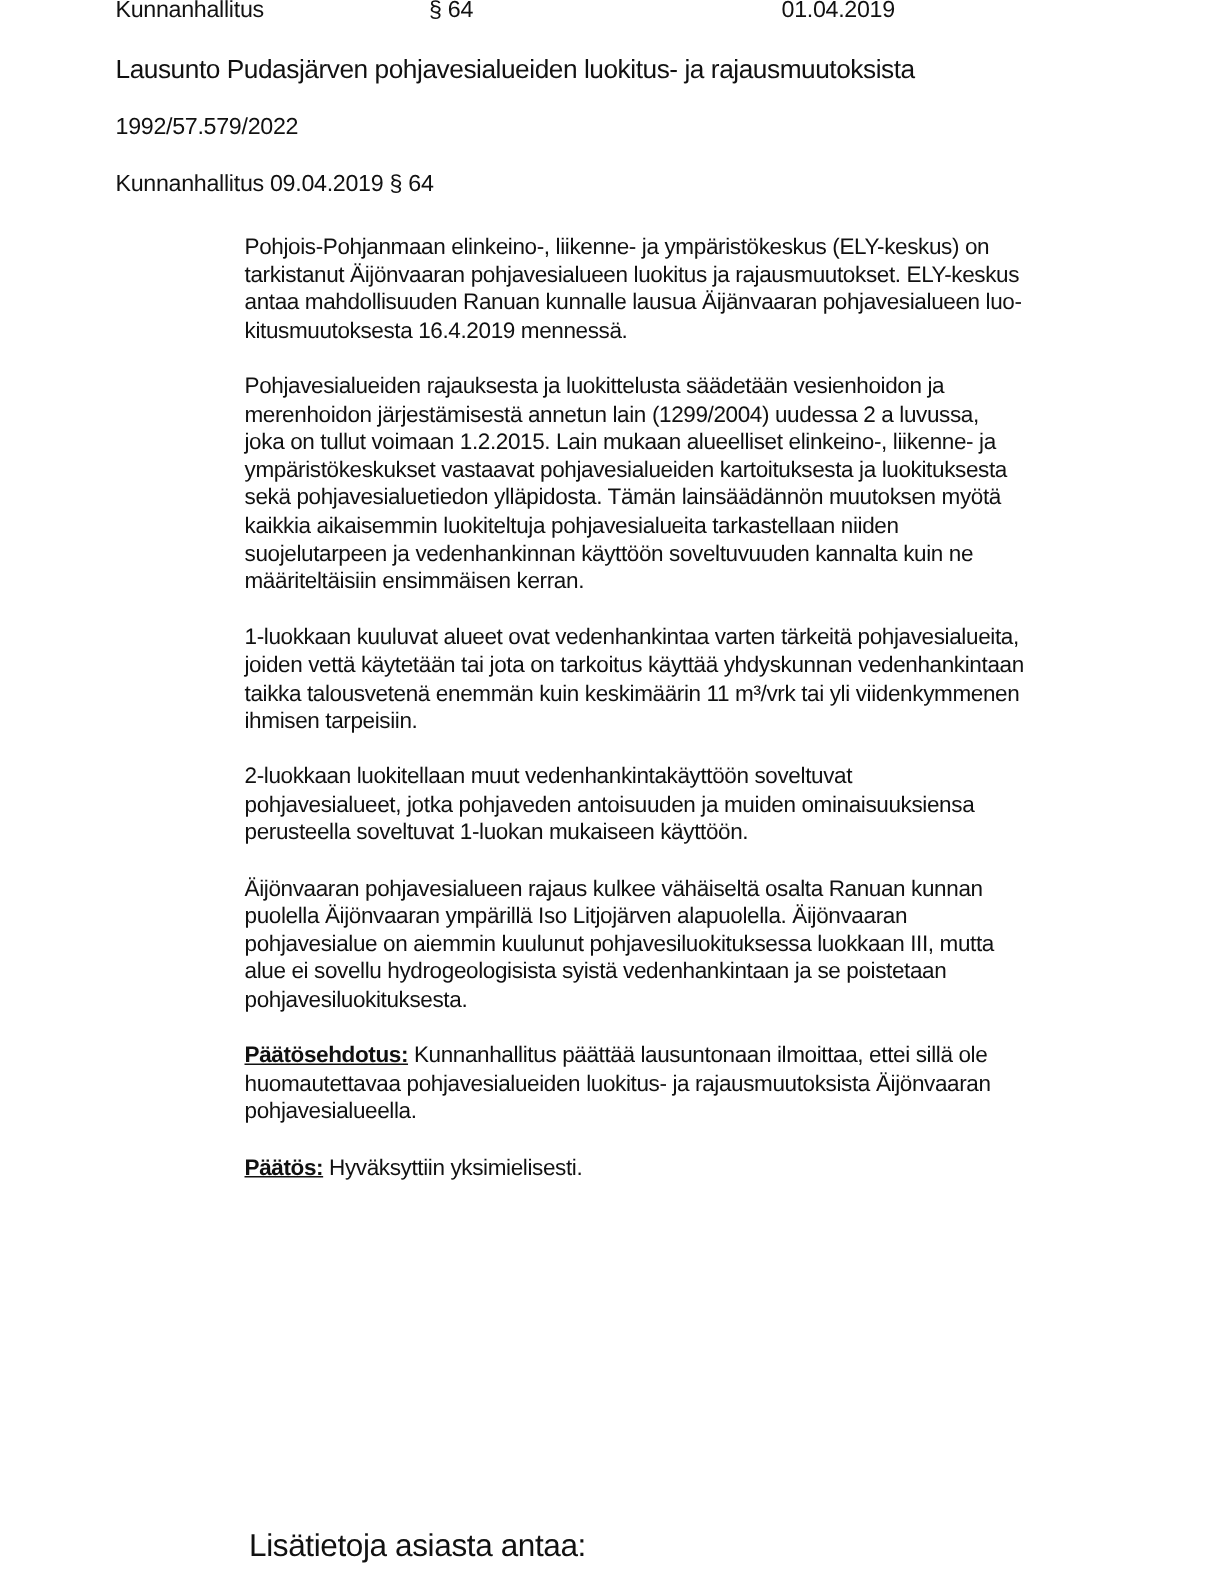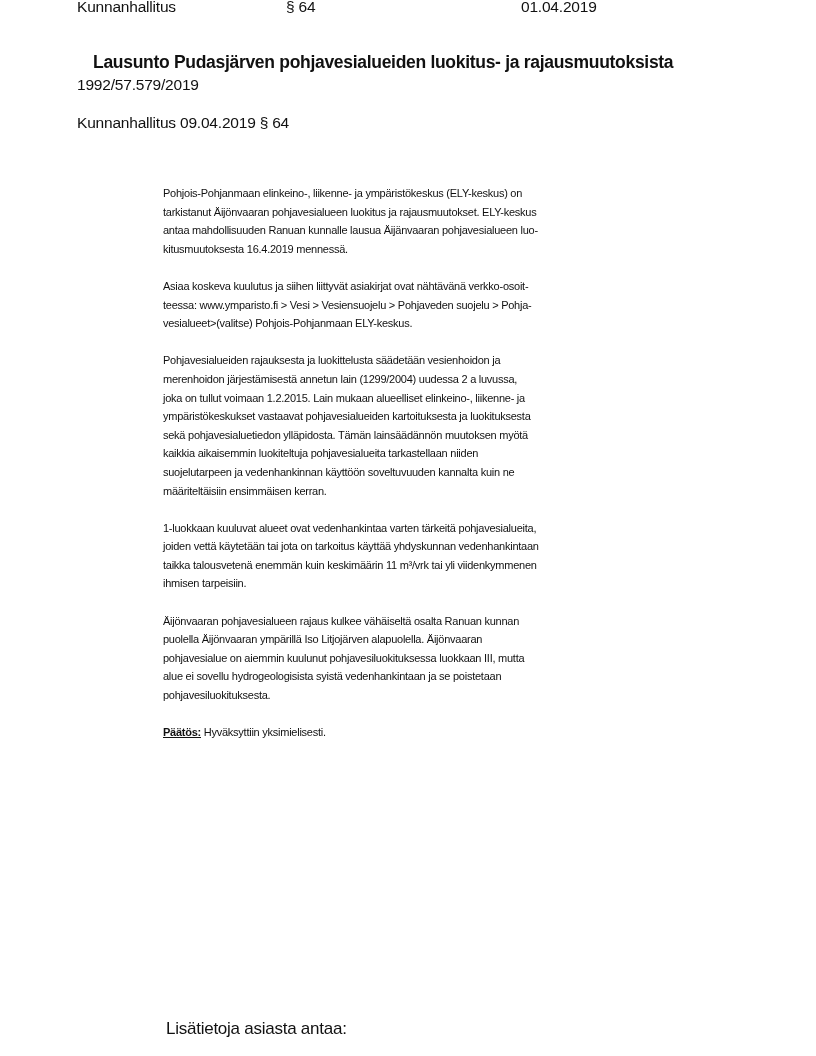--- a/index.html
+++ b/index.html
@@ -22,99 +22,102 @@
       letter-spacing: -0.2px;
     }
     #hdr-org { left: 77px; }
     #hdr-sec { left: 286px; }
     #hdr-date { left: 521px; }
     #title {
       position: absolute;
       left: 77px;
       top: 36px;
       font-size: 17.5px;
-      font-weight: bold;
+      font-weight: normal;
       letter-spacing: -0.3px;
-      margin: 16px;
+      margin: 0;
     }
     #docnum {
       position: absolute;
       left: 77px;
       top: 76px;
       font-size: 15.5px;
       letter-spacing: -0.2px;
     }
     #meeting {
       position: absolute;
       left: 77px;
       top: 114px;
       font-size: 15.5px;
       letter-spacing: -0.2px;
     }
     #body {
       position: absolute;
       left: 163px;
-      top: 184px;
+      top: 156px;
       width: 600px;
-      font-size: 11px;
+      font-size: 15px;
       line-height: 18.6px;
       letter-spacing: -0.25px;
     }
     #body p {
       margin: 0 0 18.6px 0;
       white-space: pre-line;
     }
     .lbl {
       font-weight: bold;
       text-decoration: underline;
     }
     #more-info {
       position: absolute;
       left: 166px;
       top: 1019px;
-      font-size: 17px;
+      font-size: 21px;
       letter-spacing: -0.25px;
     }
   </style>
 </head>
 <body>
 
 <div>
   <span id="hdr-org" class="hdr">Kunnanhallitus</span>
   <span id="hdr-sec" class="hdr">§ 64</span>
   <span id="hdr-date" class="hdr">01.04.2019</span>
 </div>
 
 <h1 id="title">Lausunto Pudasjärven pohjavesialueiden luokitus- ja rajausmuutoksista</h1>
 
-<div id="docnum">1992/57.579/2019</div>
+<div id="docnum">1992/57.579/2022</div>
 
 <div id="meeting">Kunnanhallitus 09.04.2019 § 64</div>
 
 <div id="body">
   <p>Pohjois-Pohjanmaan elinkeino-, liikenne- ja ympäristökeskus (ELY-keskus) on
 tarkistanut Äijönvaaran pohjavesialueen luokitus ja rajausmuutokset. ELY-keskus
 antaa mahdollisuuden Ranuan kunnalle lausua Äijänvaaran pohjavesialueen luo-
 kitusmuutoksesta 16.4.2019 mennessä.</p>
-  <p>Asiaa koskeva kuulutus ja siihen liittyvät asiakirjat ovat nähtävänä verkko-osoit-
-teessa: www.ymparisto.fi &gt; Vesi &gt; Vesiensuojelu &gt; Pohjaveden suojelu &gt; Pohja-
-vesialueet&gt;(valitse) Pohjois-Pohjanmaan ELY-keskus.</p>
   <p>Pohjavesialueiden rajauksesta ja luokittelusta säädetään vesienhoidon ja
 merenhoidon järjestämisestä annetun lain (1299/2004) uudessa 2 a luvussa,
 joka on tullut voimaan 1.2.2015. Lain mukaan alueelliset elinkeino-, liikenne- ja
 ympäristökeskukset vastaavat pohjavesialueiden kartoituksesta ja luokituksesta
 sekä pohjavesialuetiedon ylläpidosta. Tämän lainsäädännön muutoksen myötä
 kaikkia aikaisemmin luokiteltuja pohjavesialueita tarkastellaan niiden
 suojelutarpeen ja vedenhankinnan käyttöön soveltuvuuden kannalta kuin ne
 määriteltäisiin ensimmäisen kerran.</p>
   <p>1-luokkaan kuuluvat alueet ovat vedenhankintaa varten tärkeitä pohjavesialueita,
 joiden vettä käytetään tai jota on tarkoitus käyttää yhdyskunnan vedenhankintaan
 taikka talousvetenä enemmän kuin keskimäärin 11 m³/vrk tai yli viidenkymmenen
 ihmisen tarpeisiin.</p>
+  <p>2-luokkaan luokitellaan muut vedenhankintakäyttöön soveltuvat
+pohjavesialueet, jotka pohjaveden antoisuuden ja muiden ominaisuuksiensa
+perusteella soveltuvat 1-luokan mukaiseen käyttöön.</p>
   <p>Äijönvaaran pohjavesialueen rajaus kulkee vähäiseltä osalta Ranuan kunnan
 puolella Äijönvaaran ympärillä Iso Litjojärven alapuolella. Äijönvaaran
 pohjavesialue on aiemmin kuulunut pohjavesiluokituksessa luokkaan III, mutta
 alue ei sovellu hydrogeologisista syistä vedenhankintaan ja se poistetaan
 pohjavesiluokituksesta.</p>
+  <p><span class="lbl">Päätösehdotus:</span><span>  Kunnanhallitus päättää lausuntonaan ilmoittaa, ettei sillä ole
+huomautettavaa pohjavesialueiden luokitus- ja rajausmuutoksista Äijönvaaran
+pohjavesialueella.</span></p>
   <p><span class="lbl">Päätös:</span><span> Hyväksyttiin yksimielisesti.</span></p>
 </div>
 
 <div id="more-info">Lisätietoja asiasta antaa:</div>
 
 </body></html>

